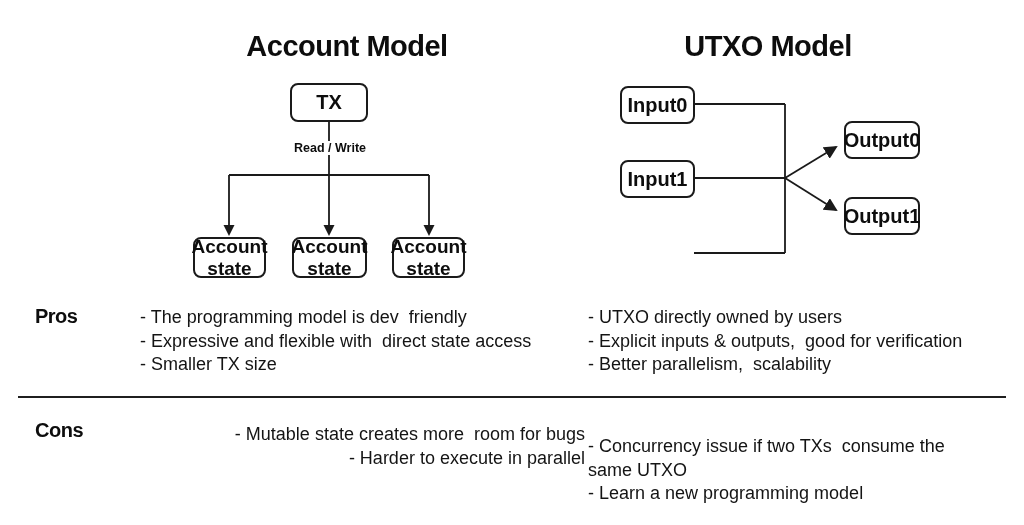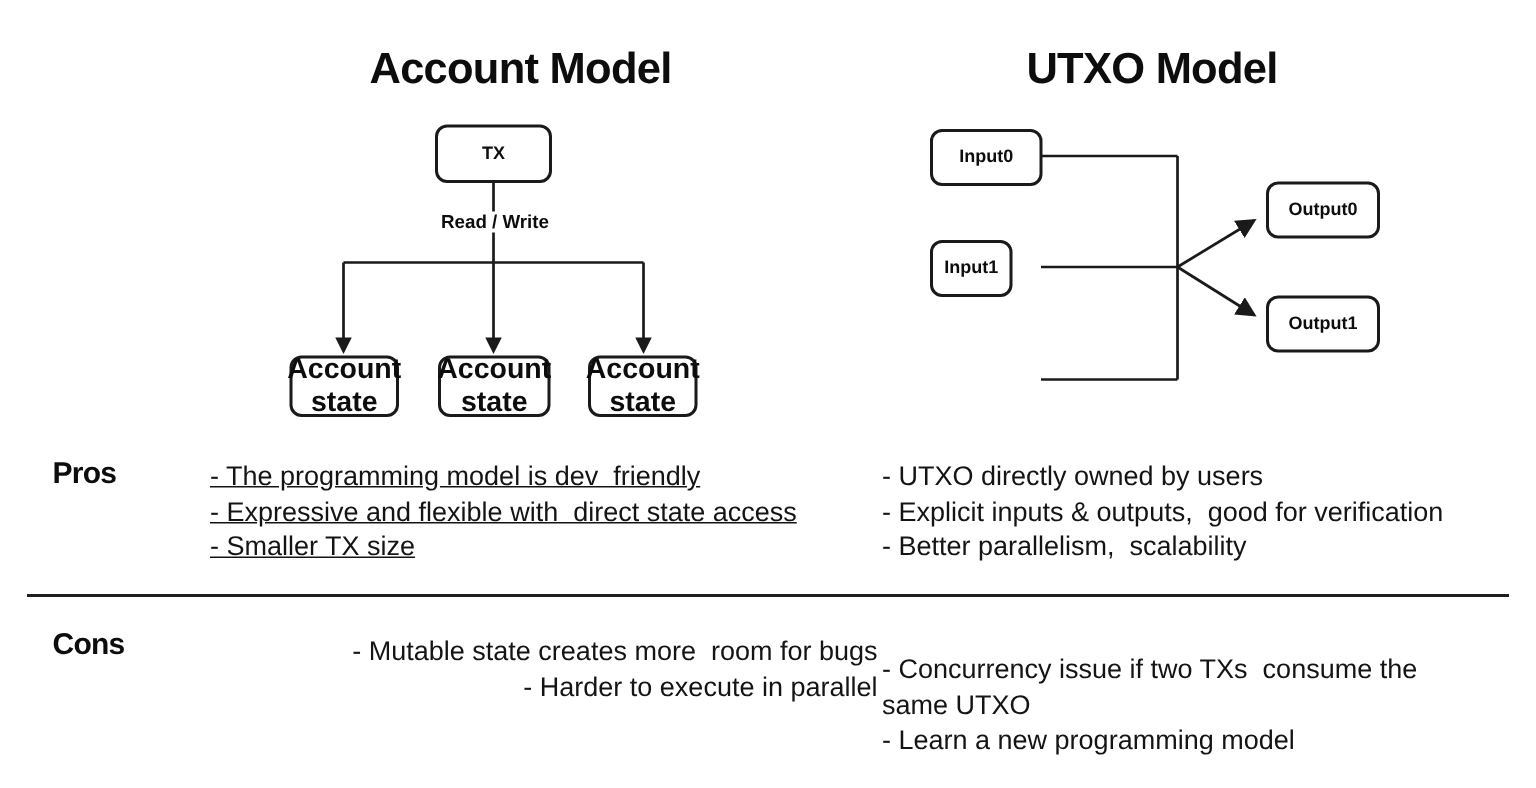--- a/index.html
+++ b/index.html
@@ -12,21 +12,21 @@
     font-size:29px;font-weight:bold;white-space:nowrap;color:#0d0d0d;
     letter-spacing:-0.5px;
   }
   svg.connectors{position:absolute;left:0;top:0;}
   .node{
     position:absolute;border:2px solid #1a1a1a;border-radius:8px;background:#fff;
     display:flex;align-items:center;justify-content:center;
     font-weight:bold;text-align:center;color:#0d0d0d;
     white-space:pre-line;line-height:1.15;box-sizing:border-box;
   }
-  .node.small{font-size:12px;}
+  .node.small{font-size:20px;}
   .node.state{font-size:19px;}
   .edge-label{
     position:absolute;transform:translateX(-50%);background:#ffffff;
     padding:0 5px;font-size:12.5px;font-weight:bold;white-space:nowrap;color:#0d0d0d;
   }
   .section-label{
     position:absolute;font-size:20px;font-weight:bold;color:#0d0d0d;
     letter-spacing:-0.5px;
   }
   .bullets{
@@ -76,26 +76,26 @@
   <div class="node small" style="left:290px;top:83px;width:78px;height:39px;">TX</div>
   <div class="edge-label" style="left:330px;top:141px;">Read / Write</div>
   <div class="node state" style="left:193px;top:237px;width:73px;height:41px;">Account
 state</div>
   <div class="node state" style="left:292px;top:237px;width:75px;height:41px;">Account
 state</div>
   <div class="node state" style="left:392px;top:237px;width:73px;height:41px;">Account
 state</div>
 
   <div class="node small" style="left:620px;top:86px;width:75px;height:38px;">Input0</div>
-  <div class="node small" style="left:620px;top:160px;width:55px;height:38px;">Input1</div>
+  <div class="node small" style="left:620px;top:160px;width:75px;height:38px;">Input1</div>
   <div class="node small" style="left:844px;top:121px;width:76px;height:38px;">Output0</div>
   <div class="node small" style="left:844px;top:197px;width:76px;height:38px;">Output1</div>
 
   <div class="section-label" style="left:35px;top:305px;">Pros</div>
-  <div class="bullets" style="left:140px;top:306px;width:445px;text-decoration:underline;">
+  <div class="bullets" style="left:140px;top:306px;width:445px;">
     <div>- The programming model is dev  friendly</div>
     <div>- Expressive and flexible with  direct state access</div>
     <div>- Smaller TX size</div>
   </div>
   <div class="bullets" style="left:588px;top:306px;width:425px;">
     <div>- UTXO directly owned by users</div>
     <div>- Explicit inputs &amp; outputs,  good for verification</div>
     <div>- Better parallelism,  scalability</div>
   </div>
 

